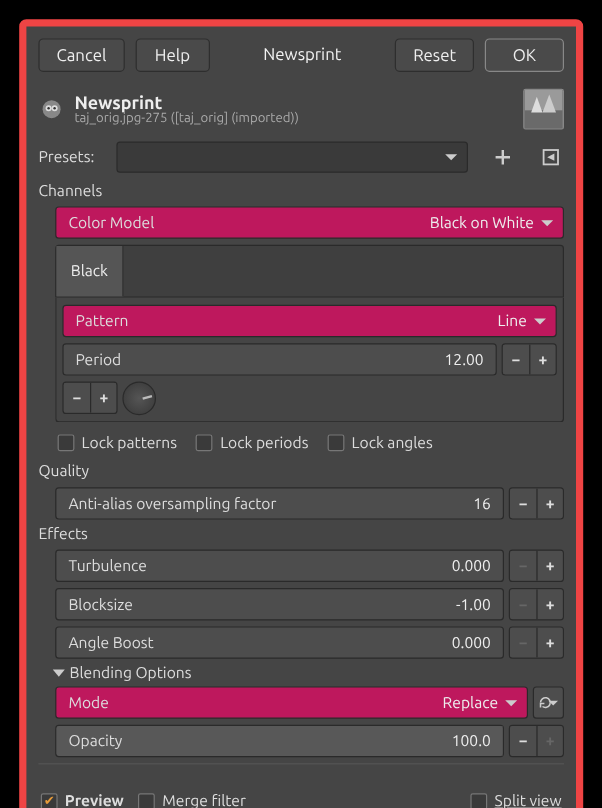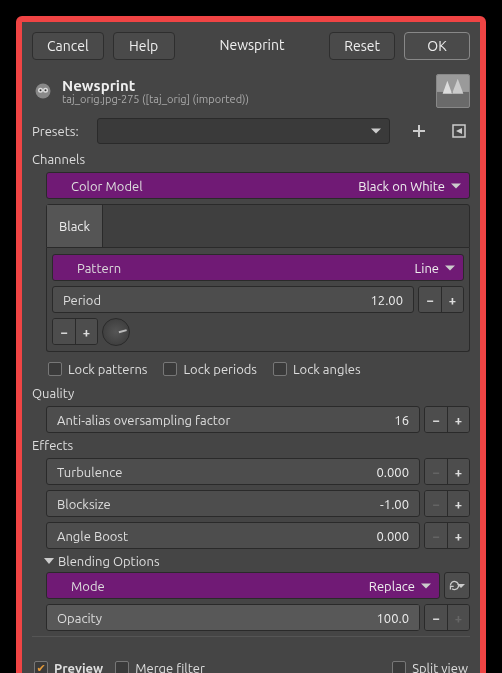--- a/index.html
+++ b/index.html
@@ -27,21 +27,21 @@
   .section-title { color: #ddd; font-size: 13px; margin: 4px 0 6px 0; }
   .indent1 { margin-left: 14px; }
   .ctrl-row { display:flex; align-items: stretch; gap: 4px; margin-bottom: 5px; height:27px;}
   .ctrl-main { flex:1; display:flex; align-items:center; background:#4d4d4d; border:1px solid #2a2a2a; border-radius:3px; padding:0 10px; position:relative; }
   .ctrl-main .lbl { color:#ddd; z-index:2; }
   .ctrl-main .val { margin-left:auto; color:#eee; z-index:2;}
   .stepper { display:flex; border:1px solid #2a2a2a; border-radius:3px; overflow:hidden; }
   .stepper .sbtn { width:22px; display:flex; align-items:center; justify-content:center; background:#4d4d4d; cursor:pointer; color:#ddd; font-weight:bold;}
   .stepper .sbtn + .sbtn { border-left:1px solid #2a2a2a;}
   .stepper .sbtn.disabled { color:#666; cursor:default;}
-  .combo-inline { flex:1; display:flex; align-items:center; background:#701a75; border:1px solid #2a2a2a; border-radius:3px; padding: 0 24px 0 24px; position: relative;}
+  .combo-inline { flex:1; display:flex; align-items:center; background:#be185d; border:1px solid #2a2a2a; border-radius:3px; padding: 0 24px 0 10px; position: relative;}
   .combo-inline .lbl { color:#ddd;}
   .combo-inline .val { margin-left:auto; color:#eee;}
   .combo-inline::after { content:""; position:absolute; right:8px; top: 50%; width:0; height:0; border-left:5px solid transparent; border-right:5px solid transparent; border-top:5px solid #ccc; transform: translateY(-50%);}
   .tab-strip { display:flex; background:#3f3f3f; border:1px solid #2a2a2a; border-top-left-radius:3px;border-top-right-radius:3px; height:44px;}
   .tab { padding:4px 12px; background:#555; border-right:1px solid #2a2a2a; color:#eee; display:flex; align-items:center;}
   .tab-rest {flex:1;}
   .panel-box { border:1px solid #2a2a2a; border-top:none; padding:6px 5px 1px 5px; border-bottom-left-radius:3px;border-bottom-right-radius:3px; margin-bottom:6px;}
   .checkrow { display:flex; gap:16px; align-items:center; padding:4px 0 6px 2px;}
   .chk { display:flex; align-items:center; gap:6px; color:#ddd; cursor:pointer;}
   .chkbox { width:14px; height:14px; border:1px solid #777; border-radius:2px; display:flex; align-items:center; justify-content:center; background:#3a3a3a;}

